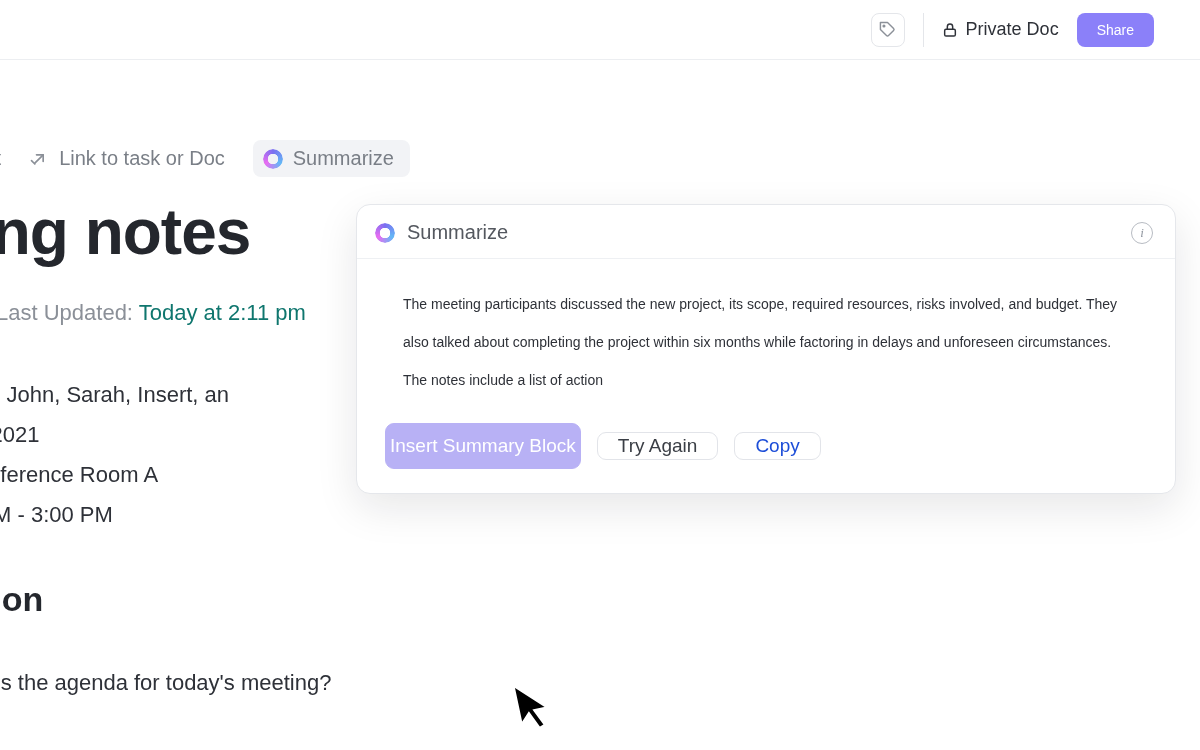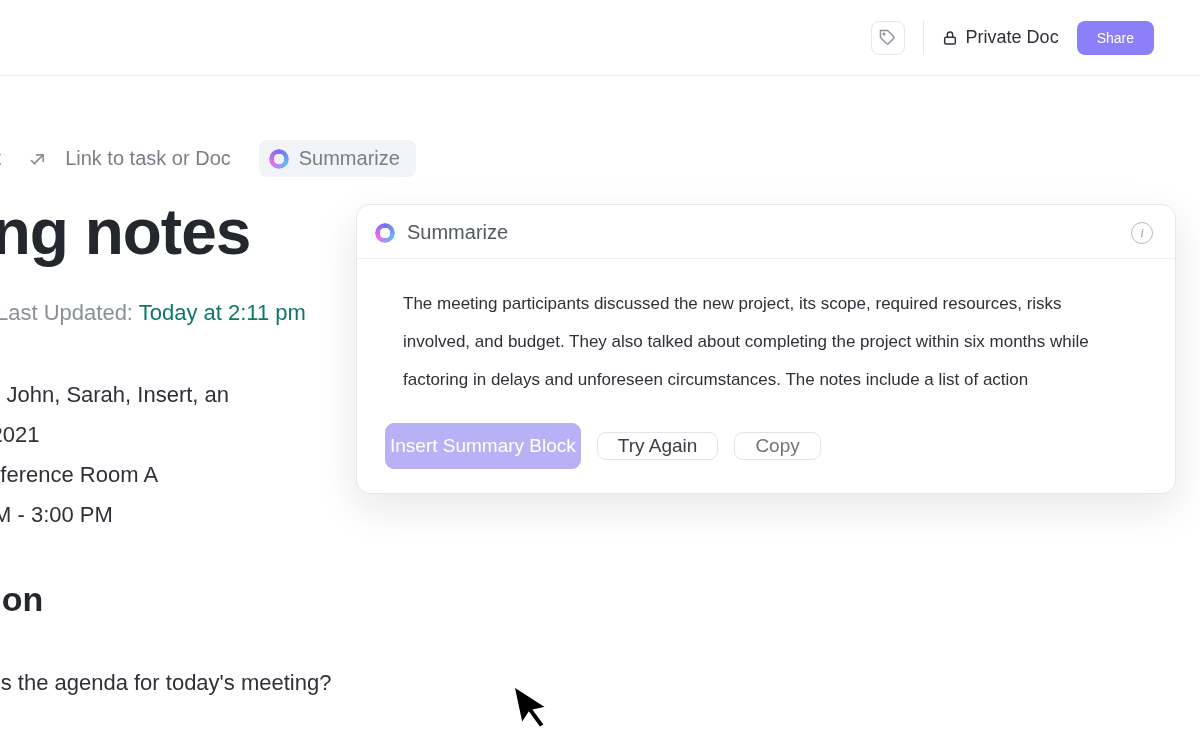--- a/index.html
+++ b/index.html
@@ -6,21 +6,21 @@
   html, body {
     width: 1200px; height: 750px; overflow: hidden;
     font-family: -apple-system, BlinkMacSystemFont, "Segoe UI", Helvetica, Arial, sans-serif;
     background: #ffffff;
     color: #2b2e33;
   }
 
   
   .header {
     position: absolute; top: 0; left: 0; right: 0;
-    height: 76px;
+    height: 60px;
     border-bottom: 1px solid #eceef1;
     display: flex; align-items: center; justify-content: flex-end;
     padding-right: 46px; gap: 18px;
   }
   .tag-btn {
     width: 34px; height: 34px; border-radius: 8px;
     display: flex; align-items: center; justify-content: center;
     cursor: pointer; color: #7a7f87;
     border: 1px solid #e4e6ea;
   }
@@ -37,21 +37,21 @@
     border: none; cursor: pointer;
   }
 
   
   .action-row {
     position: absolute; left: -60px; top: 140px;
     display: flex; align-items: center; gap: 28px;
     font-size: 20px; color: #7a7f87;
   }
   .action-item {
-    display: flex; align-items: center; gap: 16px; cursor: pointer;
+    display: flex; align-items: center; gap: 10px; cursor: pointer;
   }
   .summarize-pill {
     background: #f2f3f6; border-radius: 8px;
     padding: 7px 16px 7px 10px;
     display: flex; align-items: center; gap: 10px;
     color: #797e86;
   }
   .ai-dot {
     width: 20px; height: 20px; border-radius: 50%; position: relative;
     background: conic-gradient(#7b6ff0 0deg, #63b8f6 120deg, #e96cf1 240deg, #7b6ff0 360deg);
@@ -104,37 +104,37 @@
     font-size: 20px; color: #54585f; font-weight: 500;
   }
   .info-icon {
     width: 22px; height: 22px; border: 1.5px solid #b8bcc3; border-radius: 50%;
     display: flex; align-items: center; justify-content: center;
     color: #9197a0; font-size: 13px; font-style: italic; font-family: Georgia, serif;
     cursor: pointer;
   }
   .popover-body {
     padding: 26px 46px 10px 46px;
-    font-size: 17px; line-height: 38px; color: #2e3138;
+    font-size: 14px; line-height: 38px; color: #2e3138;
   }
   .popover-actions {
     display: flex; align-items: center; gap: 16px;
     padding: 14px 28px 24px 28px;
   }
   .btn {
     font-size: 19px; font-weight: 500;
     padding: 2px 20px; border-radius: 9px;
     border: 1px solid #e2e4e9; background: #fff;
     cursor: pointer; color: #3a3e45;
   }
   .btn-primary {
     background: #b8b1f5; border-color: #b8b1f5; color: #ffffff;
     padding: 11px 4px;
   }
-  .btn-muted { color: #737373; }
+  .btn-muted { color: #1d4ed8; }
   .btn-danger { color: #b5763f; margin-left: auto; }
 
   
   .cursor {
     position: absolute; left: 515px; top: 680px;
     font-size: 46px; color: #000;
     transform: rotate(-12deg);
     pointer-events: none;
   }
 

